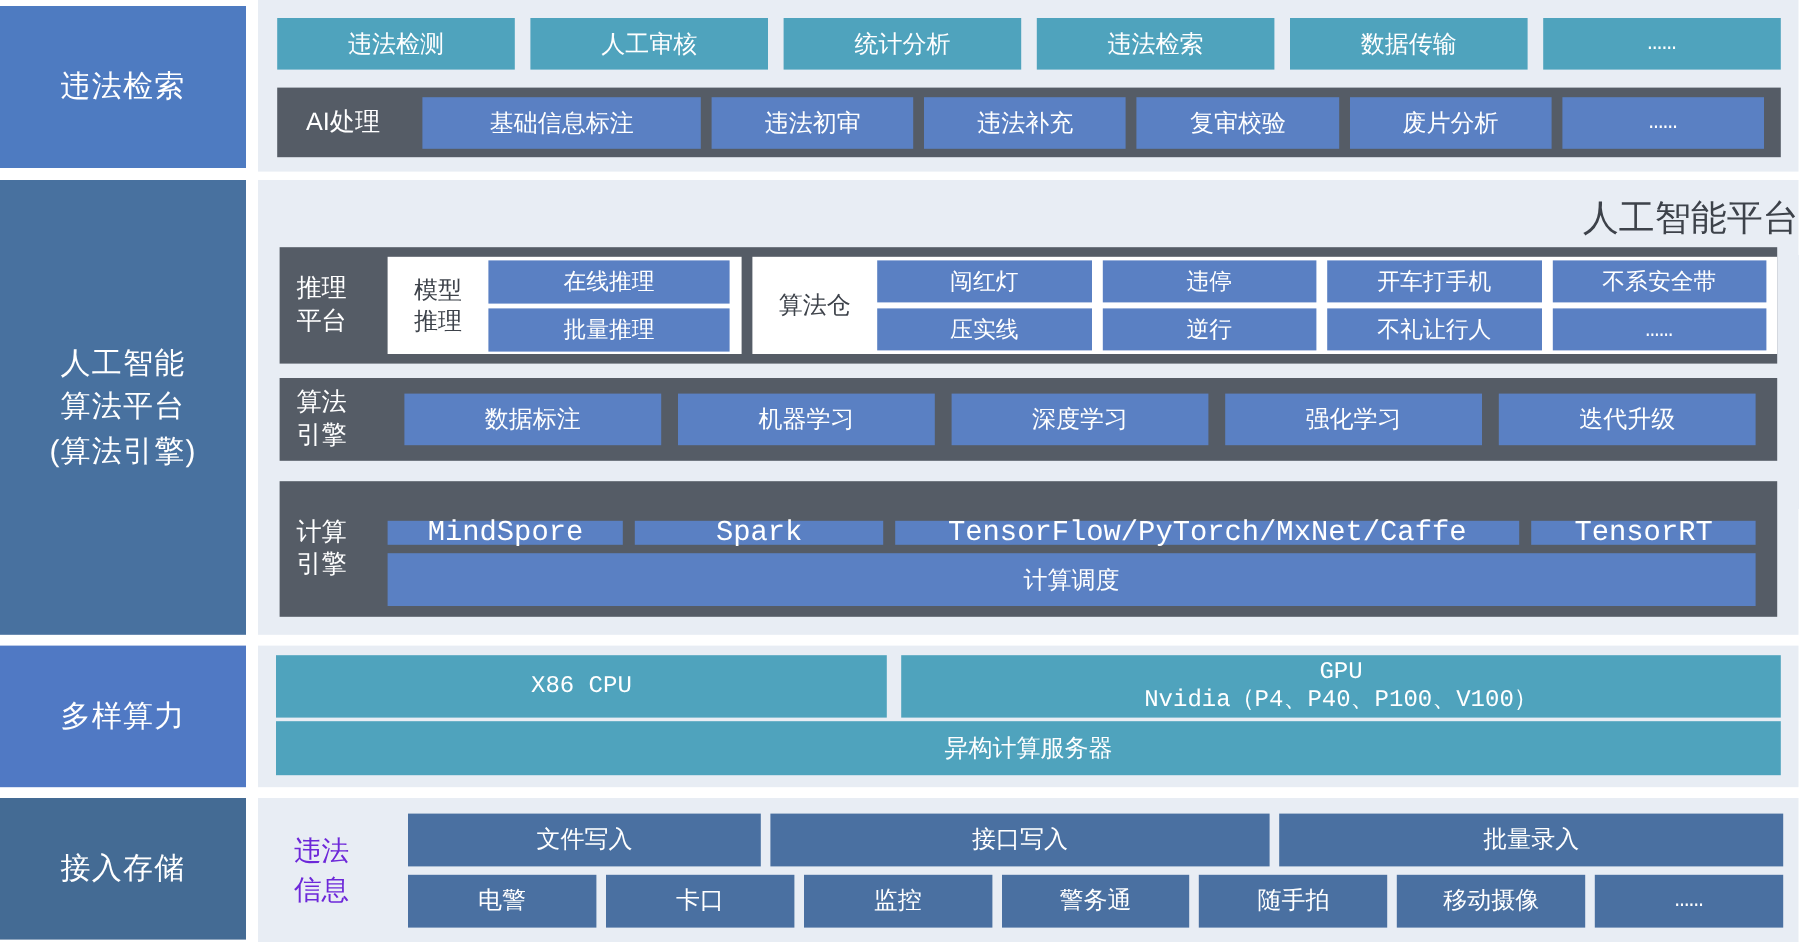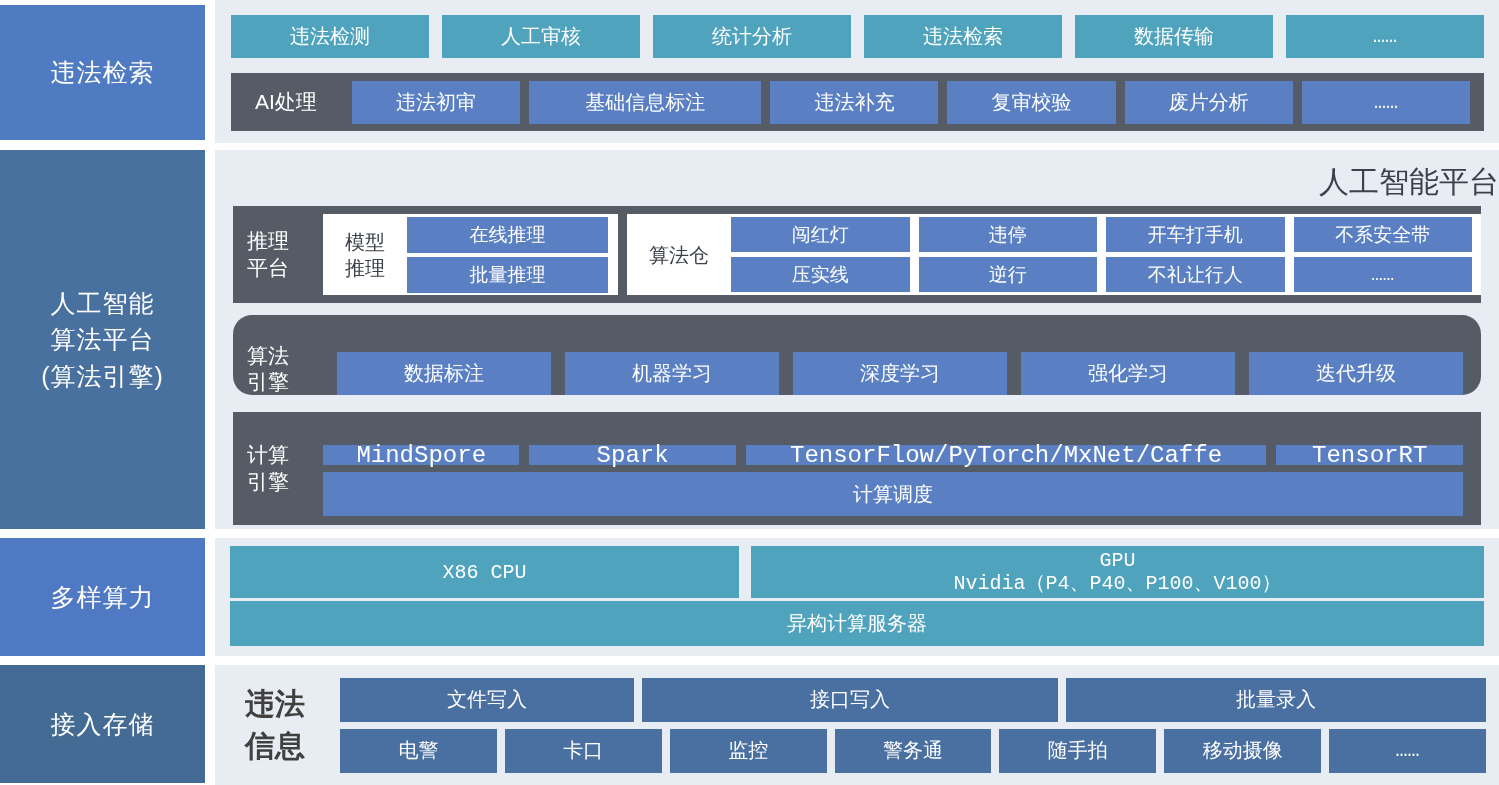--- a/index.html
+++ b/index.html
@@ -43,40 +43,40 @@
   .white-panel { background:#ffffff; height:81px; display:flex; align-items:center; box-sizing:border-box; }
   .model-panel { width:295px; flex:none; }
   .panel-label { color:#3d424a; font-size:20px; text-align:center; line-height:1.3; white-space:pre-line; }
   .model-panel .panel-label { width:84px; flex:none; }
   .model-col { flex:1; display:flex; flex-direction:column; gap:4px; margin-right:10px; }
   .model-col .chip { height:36px; font-size:19px; }
   .algo-panel { flex:1; margin-left:9px; margin-right:0; }
   .algo-panel .panel-label { width:104px; flex:none; }
   .algo-grid { flex:1; display:grid; grid-template-columns:repeat(4,1fr); gap:5px 9px; margin-right:9px; }
   .algo-grid .chip { height:35px; font-size:19px; }
-  .eng-bar { margin:12px 18px 0; height:80px; display:flex; align-items:flex-end; padding:0 18px 0 14px; gap:14px; box-sizing:border-box;border-radius:19px; }
+  .eng-bar { margin:12px 18px 0; height:69px; display:flex; align-items:center; padding:0 18px 0 14px; gap:14px; box-sizing:border-box; }
   .eng-bar .bar-label { width:76px; flex:none; }
   .eng-bar .chip { flex:1; height:43px; }
   .comp-bar { margin:17px 18px 0; height:113px; display:flex; align-items:center; padding:0 18px 0 14px; box-sizing:border-box; }
   .comp-bar .bar-label { width:76px; flex:none; }
   .comp-col { flex:1; display:flex; flex-direction:column; gap:7px; }
   .comp-row { display:flex; gap:10px; height:44px; }
   .comp-row .chip { font-size:24px;margin-top:24px; }
   .cchip1 { flex:1; } .cchip2 { flex:1.05; } .cchip3 { flex:2.65; } .cchip4 { flex:0.95; }
   .sched { height:44px; }
 
   
   .power-row { display:flex; gap:12px; height:52px; }
   .cpu-block { flex:1; }
   .gpu-block { flex:1.44; flex-direction:column; line-height:1.15; }
   .gpu-block span { display:block; }
   .hetero-bar { margin-top:3px; height:45px; }
 
   
-  .stor-label { width:95px; flex:none; color:#404040; font-size:30px; line-height:1.4; white-space:pre-line;font-weight:bold; }
+  .stor-label { width:95px; flex:none; color:#6d28d9; font-size:23px; line-height:1.4; white-space:pre-line; }
   .stor-rows { flex:1; display:flex; flex-direction:column; gap:7px; }
   .stor-row { display:flex; gap:8px; height:44px;border-radius:15px; }
   .stor-row .chip { flex:1; }
   .wchip1 { flex:0.70 !important; } .wchip2 { flex:0.99 !important; } .wchip3 { flex:1 !important; }
 </style>
 </head>
 <body>
 
 <div class="page">
 
@@ -91,22 +91,22 @@
     <div class="teal-row">
       <div class="chip teal">违法检测</div>
       <div class="chip teal">人工审核</div>
       <div class="chip teal">统计分析</div>
       <div class="chip teal">违法检索</div>
       <div class="chip teal">数据传输</div>
       <div class="chip teal">……</div>
     </div>
     <div class="dark-bar ai-bar">
       <div class="bar-label">AI处理</div>
+      <div class="chip blue wide">基础信息标注</div>
       <div class="chip blue">违法初审</div>
-      <div class="chip blue wide">基础信息标注</div>
       <div class="chip blue">违法补充</div>
       <div class="chip blue">复审校验</div>
       <div class="chip blue">废片分析</div>
       <div class="chip blue">……</div>
     </div>
   </div>
 
   <div class="sec s2">
     <div class="platform-title">人工智能平台</div>
 

